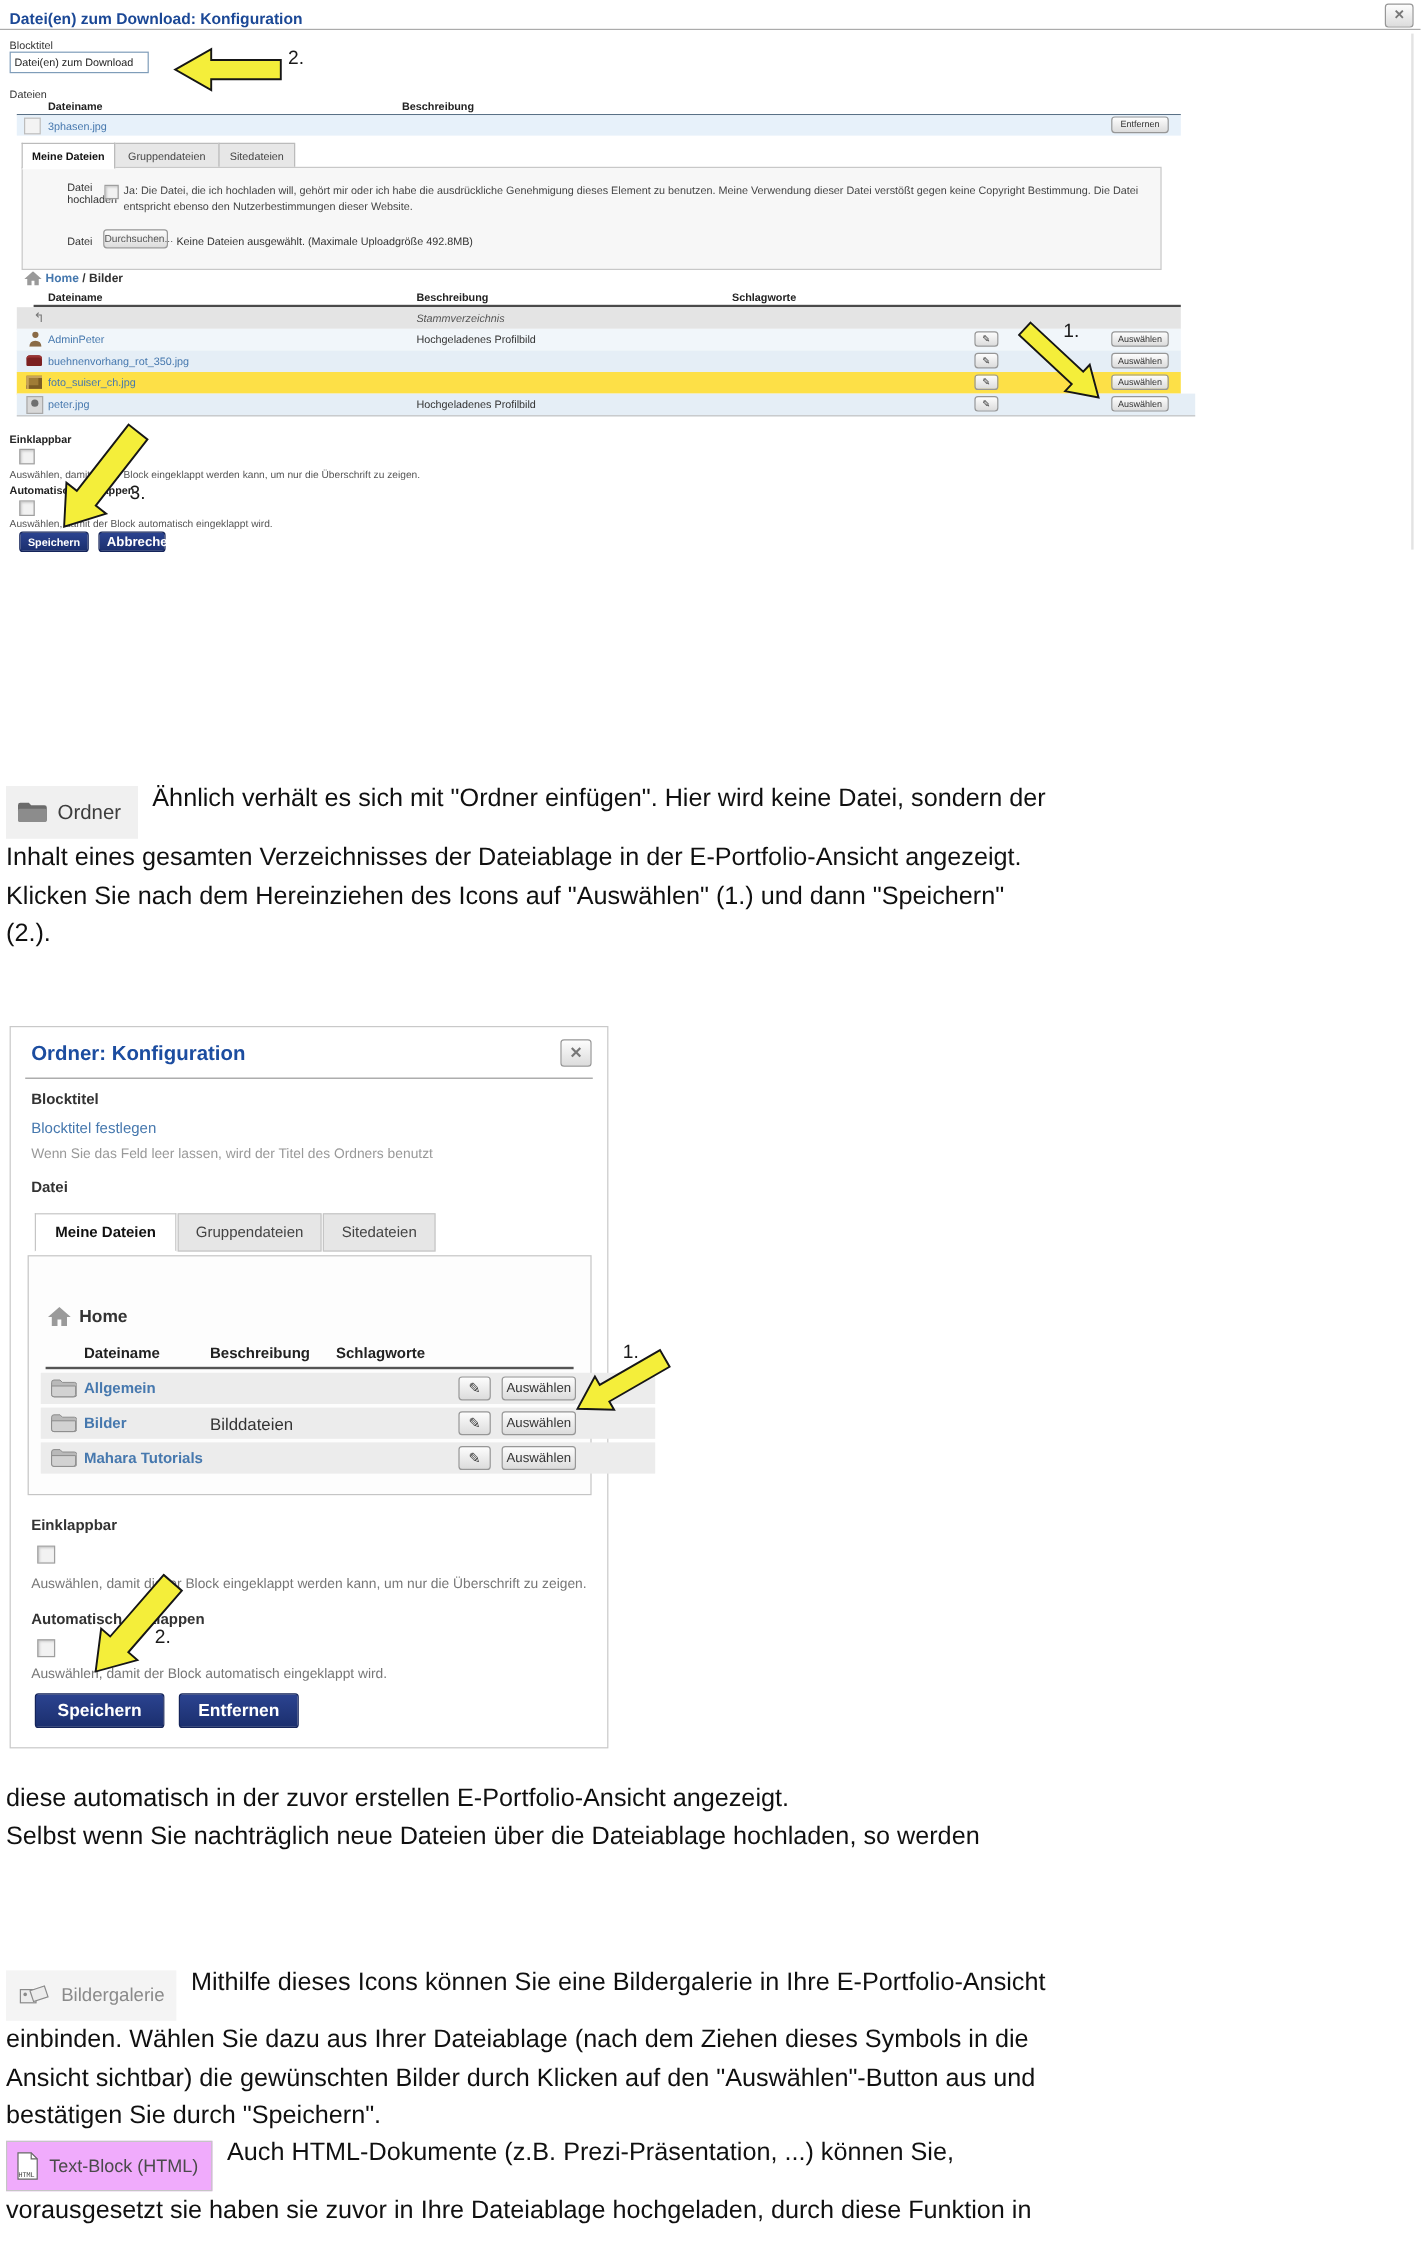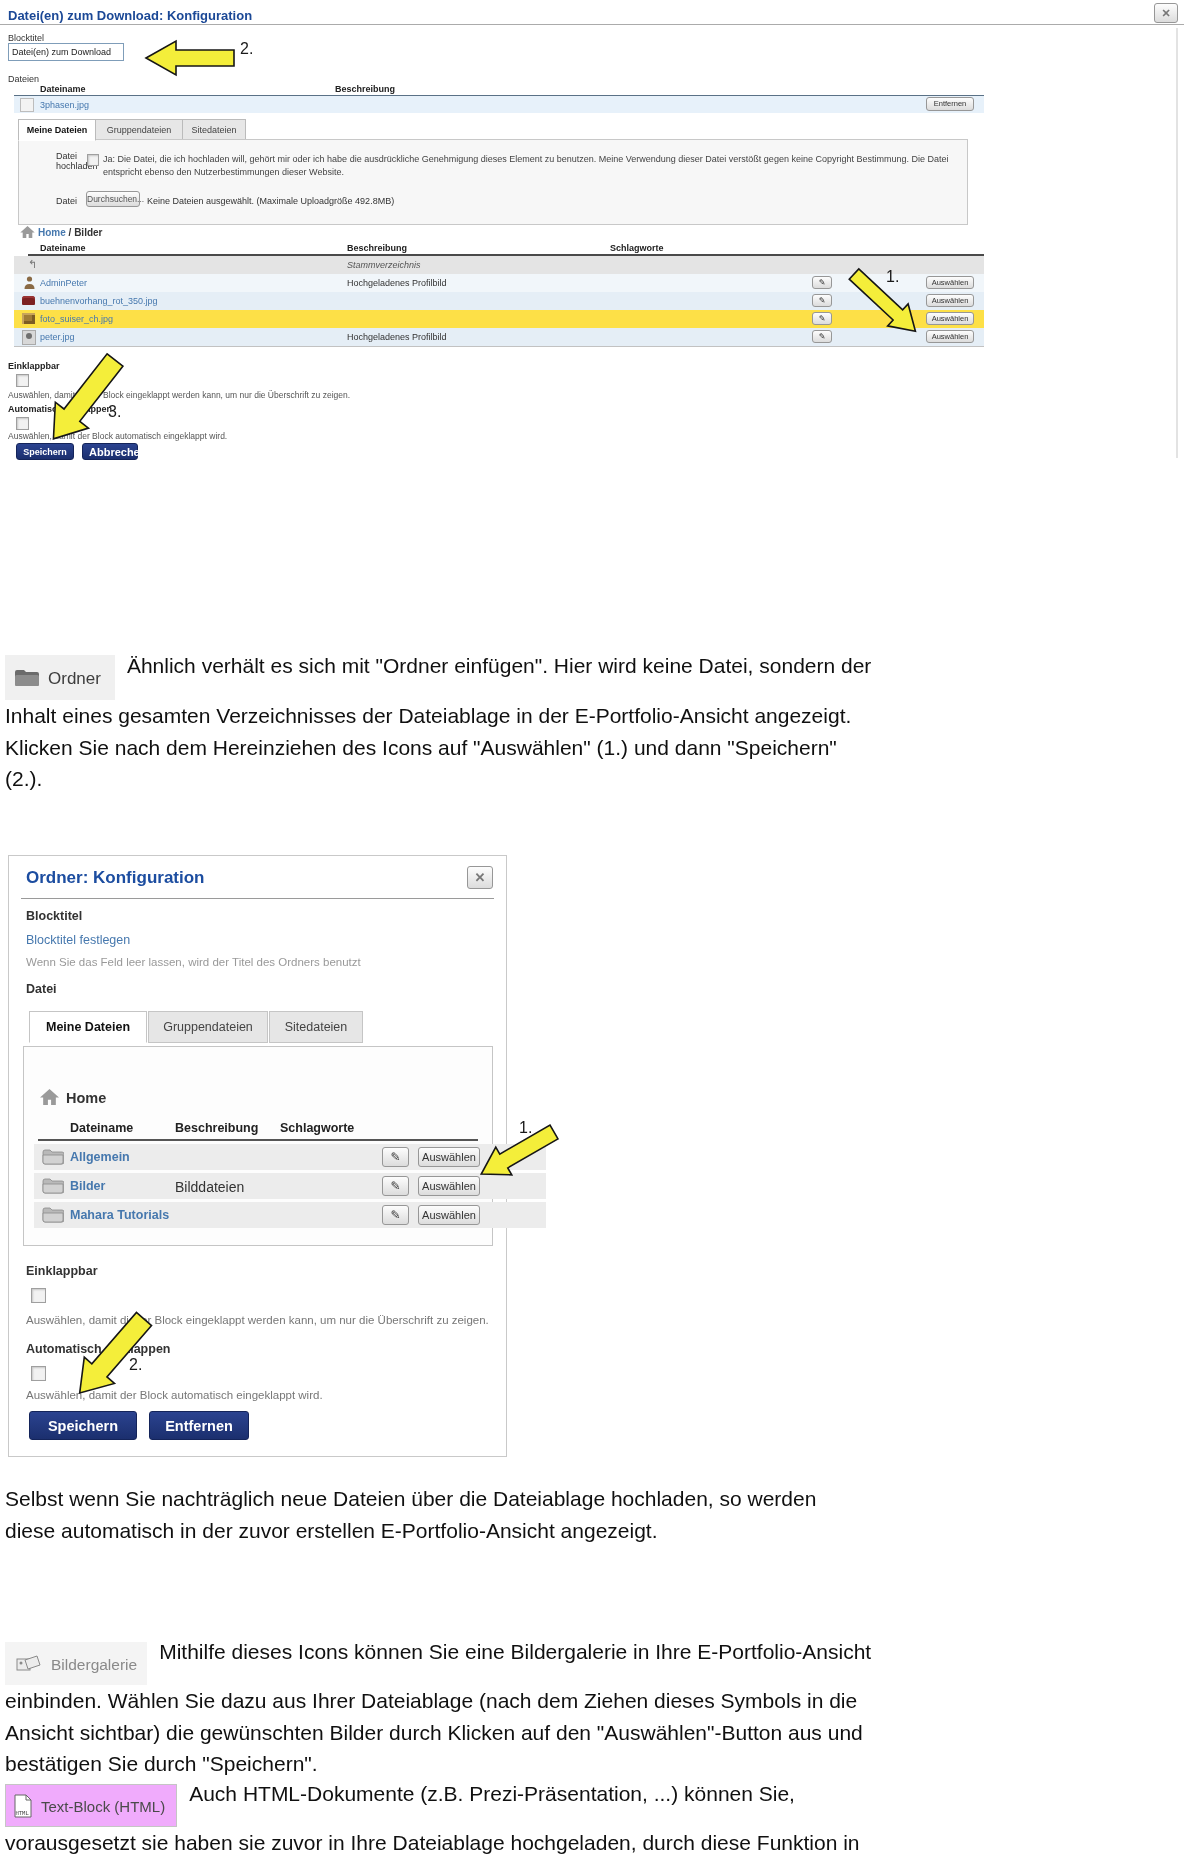--- a/index.html
+++ b/index.html
@@ -149,21 +149,21 @@
     </div>
 
     <div class="f-row" style="top:310px;background:#fde047;">
       <span class="abs" style="left:8px;top:3px;width:13px;height:11px;background:#a07c36;box-shadow:inset 2px 2px 0 #c8a45a, inset -3px -3px 0 #7c5c24;"></span>
       <a class="f-name">foto_suiser_ch.jpg</a>
       <span class="f-desc"></span>
       <button class="gbtn pencil1"><span>✎</span></button>
       <button class="gbtn select1">Auswählen</button>
     </div>
 
-    <div class="f-row" style="top:328px;background:#e5eef6;border-bottom:1px solid #c2c2c2;">
+    <div class="f-row" style="top:328px;background:#e5eef6;border-bottom:1px solid #c2c2c2;padding-left:12px;">
       <span class="abs" style="left:8px;top:2px;width:12px;height:13px;background:#d8d8d8;border:1px solid #aaa;">
           <span style="display:block;margin:2px auto 0;width:6px;height:6px;border-radius:50%;background:#6f6f6f;"></span>
         </span>
       <a class="f-name">peter.jpg</a>
       <span class="f-desc">Hochgeladenes Profilbild</span>
       <button class="gbtn pencil1"><span>✎</span></button>
       <button class="gbtn select1">Auswählen</button>
     </div>
 
     <svg class="abs" style="left:848px;top:258px" width="92" height="92">
@@ -291,22 +291,22 @@
   </section>
 
   <div class="abs steplabel" style="left:519px;top:1119px;">1.</div>
   <svg class="abs" style="left:462px;top:1122px" width="100" height="70">
     <g transform="translate(92,10) rotate(150)">
         <polygon class="arrow" points="0,-8 58,-8 58,-16 84,0 58,16 58,8 0,8"></polygon>
       </g>
   </svg>
 
   <div class="abs doc" style="left:5px;top:1483px;">
+    <div>diese automatisch in der zuvor erstellen E-Portfolio-Ansicht angezeigt.</div>
     <div>Selbst wenn Sie nachträglich neue Dateien über die Dateiablage hochladen, so werden</div>
-    <div>diese automatisch in der zuvor erstellen E-Portfolio-Ansicht angezeigt.</div>
   </div>
 
   <div class="abs doc" style="left:5px;top:1588px;margin-top:48px;">
     <div>
       <span class="chip chip-gallery">
         <span class="ic">
           <svg width="28" height="22" viewBox="0 0 28 22">
               <g fill="#ececec" stroke="#8a8a8a">
                 <rect x="2" y="6" width="13" height="11"></rect>
                 <path d="M10 7 l12 -4 3 9 -12 4 z"></path>

